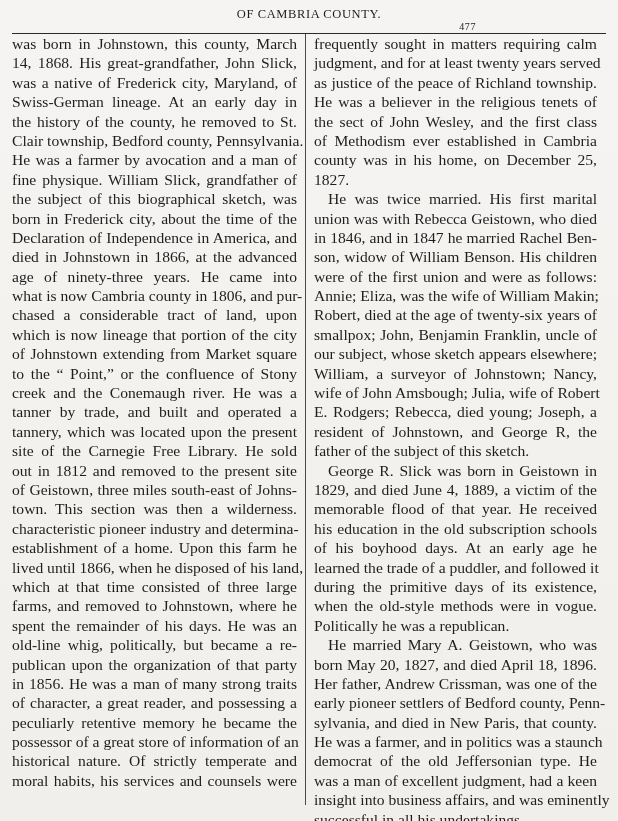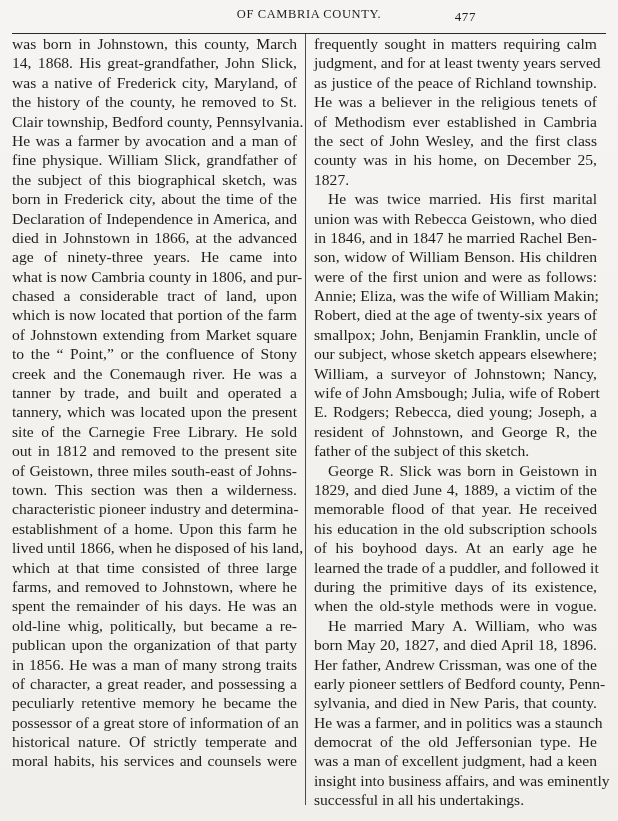--- a/index.html
+++ b/index.html
@@ -33,22 +33,22 @@
     .running-head .title {
       position: absolute;
       left: 0;
       width: 618px;
       text-align: center;
       top: 2px;
     }
     .running-head .folio {
       position: absolute;
       right: 22px;
-      top: 4px;
-      font-size: 13px;
+      top: 16px;
+      font-size: 10px;
     }
     .head-rule {
       position: absolute;
       top: 33px;
       left: 12px;
       width: 594px;
       height: 0;
       border-top: 1.6px solid #2a2a2a;
     }
     .col-rule {
@@ -92,32 +92,33 @@
     <span class="folio">477</span>
   </div>
 
   <div class="head-rule"></div>
   <div class="col-rule"></div>
 
   <div class="column left">
     <span class="line">was born in Johnstown, this county, March</span>
     <span class="line">14, 1868.  His great-grandfather, John Slick,</span>
     <span class="line">was a native of Frederick city, Maryland, of</span>
+    <span class="line">Swiss-German lineage.  At an early day in</span>
     <span class="line">the history of the county, he removed to St.</span>
     <span class="line">Clair township, Bedford county, Pennsylvania.</span>
     <span class="line">He was a farmer by avocation and a man of</span>
     <span class="line">fine physique.  William Slick, grandfather of</span>
     <span class="line">the subject of this biographical sketch, was</span>
     <span class="line">born in Frederick city, about the time of the</span>
     <span class="line">Declaration of Independence in America, and</span>
     <span class="line">died in Johnstown in 1866, at the advanced</span>
     <span class="line">age of ninety-three years.  He came into</span>
     <span class="line">what is now Cambria county in 1806, and pur-</span>
     <span class="line">chased a considerable tract of land, upon</span>
-    <span class="line">which is now located that portion of the farm</span>
+    <span class="line">which is now lineage that portion of the city</span>
     <span class="line">of Johnstown extending from Market square</span>
     <span class="line">to the “ Point,” or the confluence of Stony</span>
     <span class="line">creek and the Conemaugh river.  He was a</span>
     <span class="line">tanner by trade, and built and operated a</span>
     <span class="line">tannery, which was located upon the present</span>
     <span class="line">site of the Carnegie Free Library.  He sold</span>
     <span class="line">out in 1812 and removed to the present site</span>
     <span class="line">of Geistown, three miles south-east of Johns-</span>
     <span class="line">town.  This section was then a wilderness.</span>
     <span class="line">characteristic pioneer industry and determina-</span>
@@ -134,22 +135,22 @@
     <span class="line">possessor of a great store of information of an</span>
     <span class="line">historical nature.  Of strictly temperate and</span>
     <span class="line">moral habits, his services and counsels were</span>
   </div>
 
   <div class="column right">
     <span class="line">frequently sought in matters requiring calm</span>
     <span class="line">judgment, and for at least twenty years served</span>
     <span class="line">as justice of the peace of Richland township.</span>
     <span class="line">He was a believer in the religious tenets of</span>
+    <span class="line">the sect of John Wesley, and the first class</span>
     <span class="line">of Methodism ever established in Cambria</span>
-    <span class="line">the sect of John Wesley, and the first class</span>
     <span class="line">county was in his home, on December 25,</span>
     <span class="line last">1827.</span>
     <span class="line indent">He was twice married.  His first marital</span>
     <span class="line">union was with Rebecca Geistown, who died</span>
     <span class="line">in 1846, and in 1847 he married Rachel Ben-</span>
     <span class="line">son, widow of William Benson.  His children</span>
     <span class="line">were of the first union and were as follows:</span>
     <span class="line">Annie; Eliza, was the wife of William Makin;</span>
     <span class="line">Robert, died at the age of twenty-six years of</span>
     <span class="line">smallpox; John, Benjamin Franklin, uncle of</span>
@@ -160,21 +161,22 @@
     <span class="line">resident of Johnstown, and George R, the</span>
     <span class="line last">father of the subject of this sketch.</span>
     <span class="line indent">George R. Slick was born in Geistown in</span>
     <span class="line">1829, and died June 4, 1889, a victim of the</span>
     <span class="line">memorable flood of that year.  He received</span>
     <span class="line">his education in the old subscription schools</span>
     <span class="line">of his boyhood days.  At an early age he</span>
     <span class="line">learned the trade of a puddler, and followed it</span>
     <span class="line">during the primitive days of its existence,</span>
     <span class="line">when the old-style methods were in vogue.</span>
-    <span class="line indent">He married Mary A. William, who was</span>
+    <span class="line last">Politically he was a republican.</span>
+    <span class="line indent">He married Mary A. Geistown, who was</span>
     <span class="line">born May 20, 1827, and died April 18, 1896.</span>
     <span class="line">Her father, Andrew Crissman, was one of the</span>
     <span class="line">early pioneer settlers of Bedford county, Penn-</span>
     <span class="line">sylvania, and died in New Paris, that county.</span>
     <span class="line">He was a farmer, and in politics was a staunch</span>
     <span class="line">democrat of the old Jeffersonian type.  He</span>
     <span class="line">was a man of excellent judgment, had a keen</span>
     <span class="line">insight into business affairs, and was eminently</span>
     <span class="line last">successful in all his undertakings.</span>
   </div>

